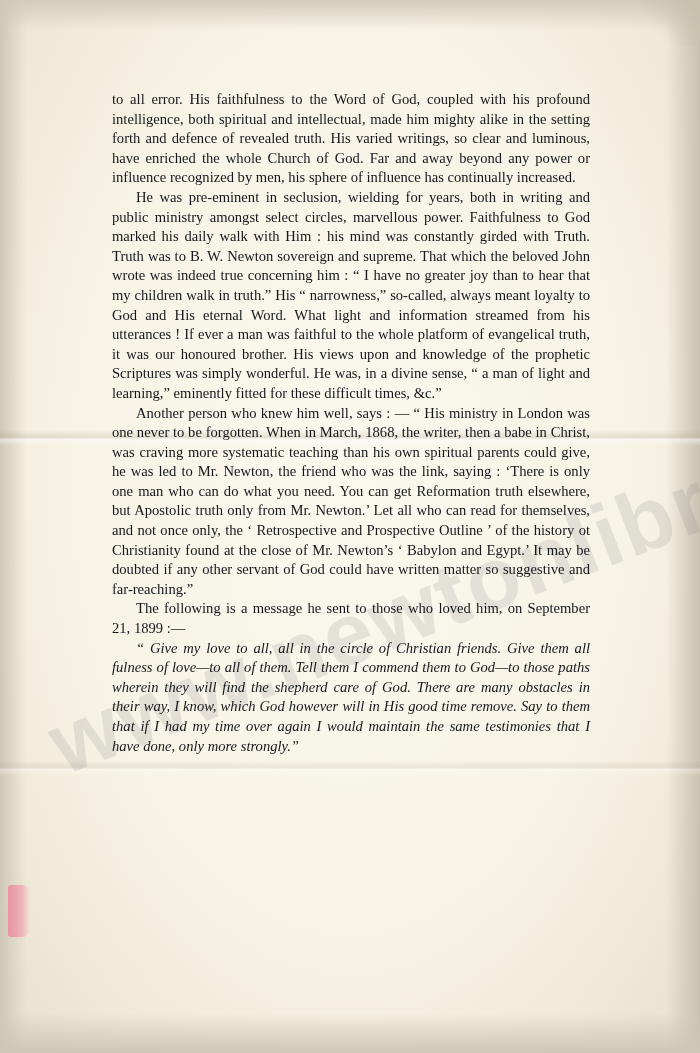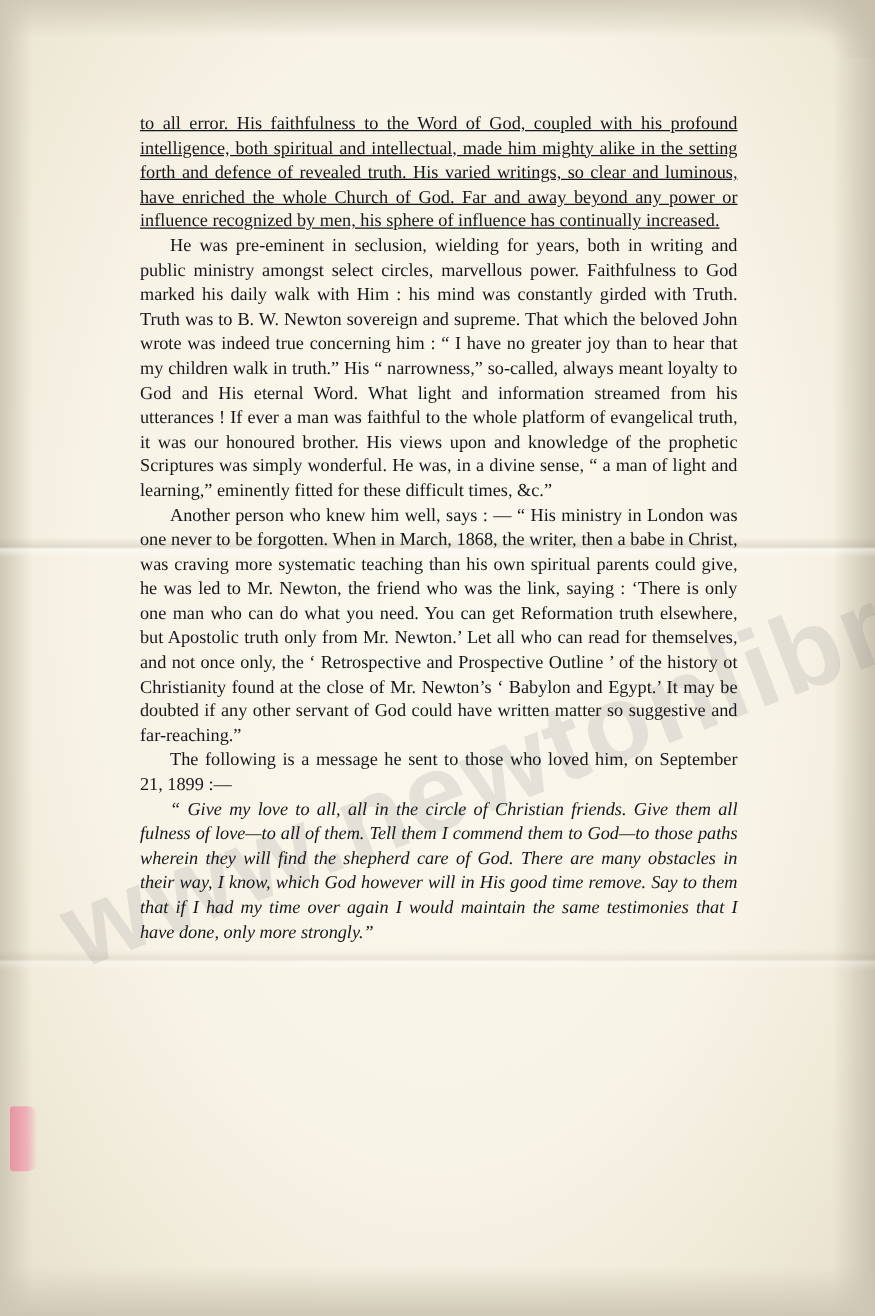--- a/index.html
+++ b/index.html
@@ -117,21 +117,20 @@
     text-justify: inter-word;
     -webkit-font-smoothing: antialiased;
   }
   .text-block p {
     margin: 0;
     text-indent: 24px;
     text-align: justify;
   }
   .text-block p.noindent {
     text-indent: 0;
-    text-decoration: underline;
   }
   .text-block p.quote {
     text-indent: 24px;
     font-style: italic;
   }
 </style>
 </head>
 <body>
 
 <div id="page">

